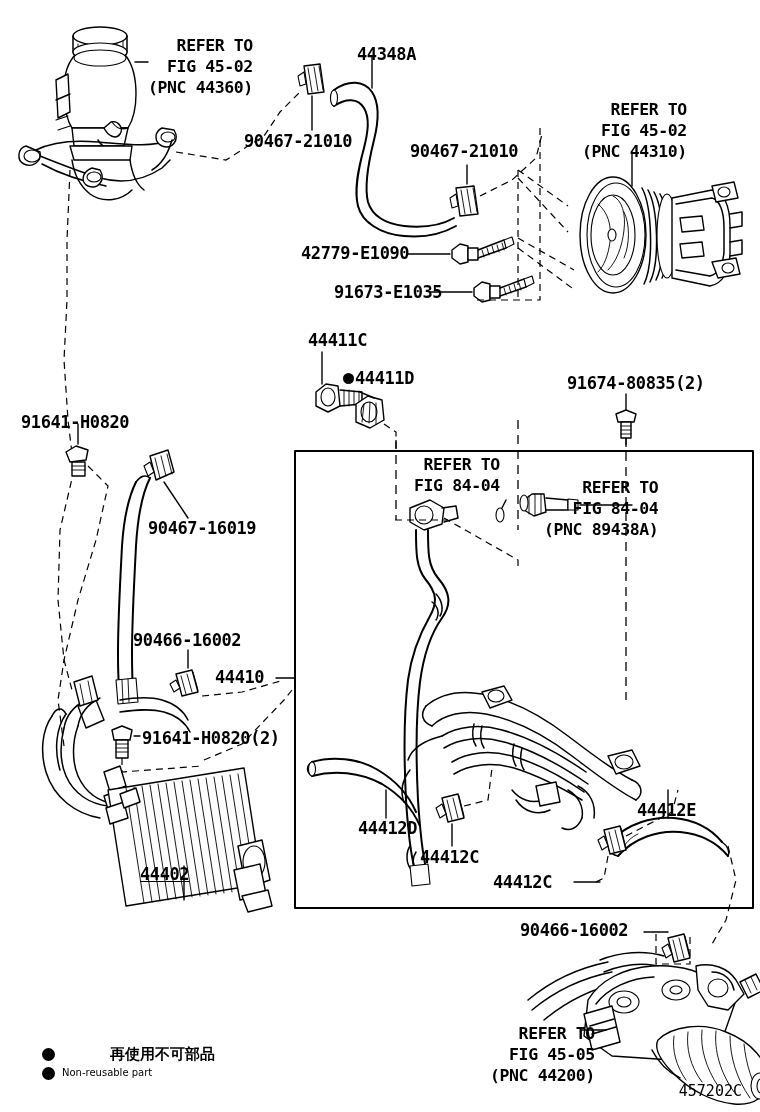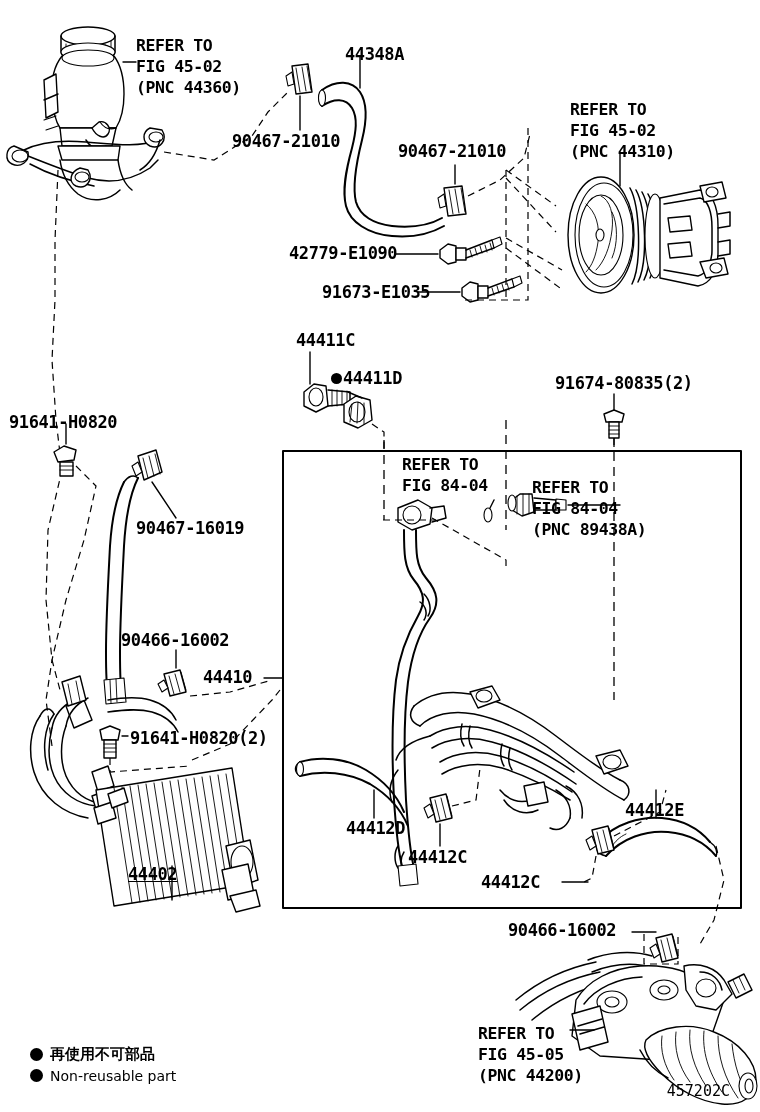--- a/index.html
+++ b/index.html
@@ -1,29 +1,29 @@
 <!DOCTYPE html>
 <html><head>
 <meta charset="utf-8">
 <title>Power Steering Parts Diagram</title>
 <style>
   html,body{margin:0;padding:0;background:#ffffff;}
   body{width:760px;height:1112px;position:relative;overflow:hidden;
        font-family:"DejaVu Sans Mono","Liberation Mono",monospace;color:#000;}
-  #sheet{position:absolute;left:0;top:0;width:744px;height:1112px;}
+  #sheet{position:absolute;left:12px;top:0;width:744px;height:1112px;text-align:right;}
   svg.art{position:absolute;left:0;top:0;width:760px;height:1112px;overflow:visible;}
   .lbl{position:absolute;white-space:pre;font-family:"DejaVu Sans Mono","Liberation Mono",monospace;
        font-weight:bold;color:#000;line-height:1.26;letter-spacing:-0.4px;}
   .lbl.n{font-size:17px;}
   .lbl.r{font-size:16.5px;}
   .legend{position:absolute;left:30px;top:1044px;font-size:15px;line-height:1.45;}
   .legend div{display:flex;align-items:center;gap:7px;white-space:nowrap;}
   .legend .dot{width:13px;height:13px;border-radius:50%;background:#000;display:inline-block;flex:0 0 auto;}
-  .legend .jp{font-family:"DejaVu Sans","Liberation Sans",sans-serif;font-size:15px;font-weight:bold;}
-  .legend .en{font-family:"DejaVu Sans","Liberation Sans",sans-serif;font-size:14px;}
+  .legend .jp{font-family:"DejaVu Sans","Liberation Sans",sans-serif;font-size:15px;font-weight:bold;margin-left:48px;}
+  .legend .en{font-family:"DejaVu Sans","Liberation Sans",sans-serif;font-size:10px;}
   .footer{position:absolute;right:14px;top:1082px;font-size:15px;letter-spacing:0px;margin-left:15px;}
   .bul{display:inline-block;width:11px;height:11px;border-radius:50%;background:#000;
        vertical-align:middle;margin-right:1px;position:relative;top:-1px;}
 </style>
 </head>
 <body>
 
 <div id="sheet">
 
 <svg class="art" viewBox="0 0 760 1112">

